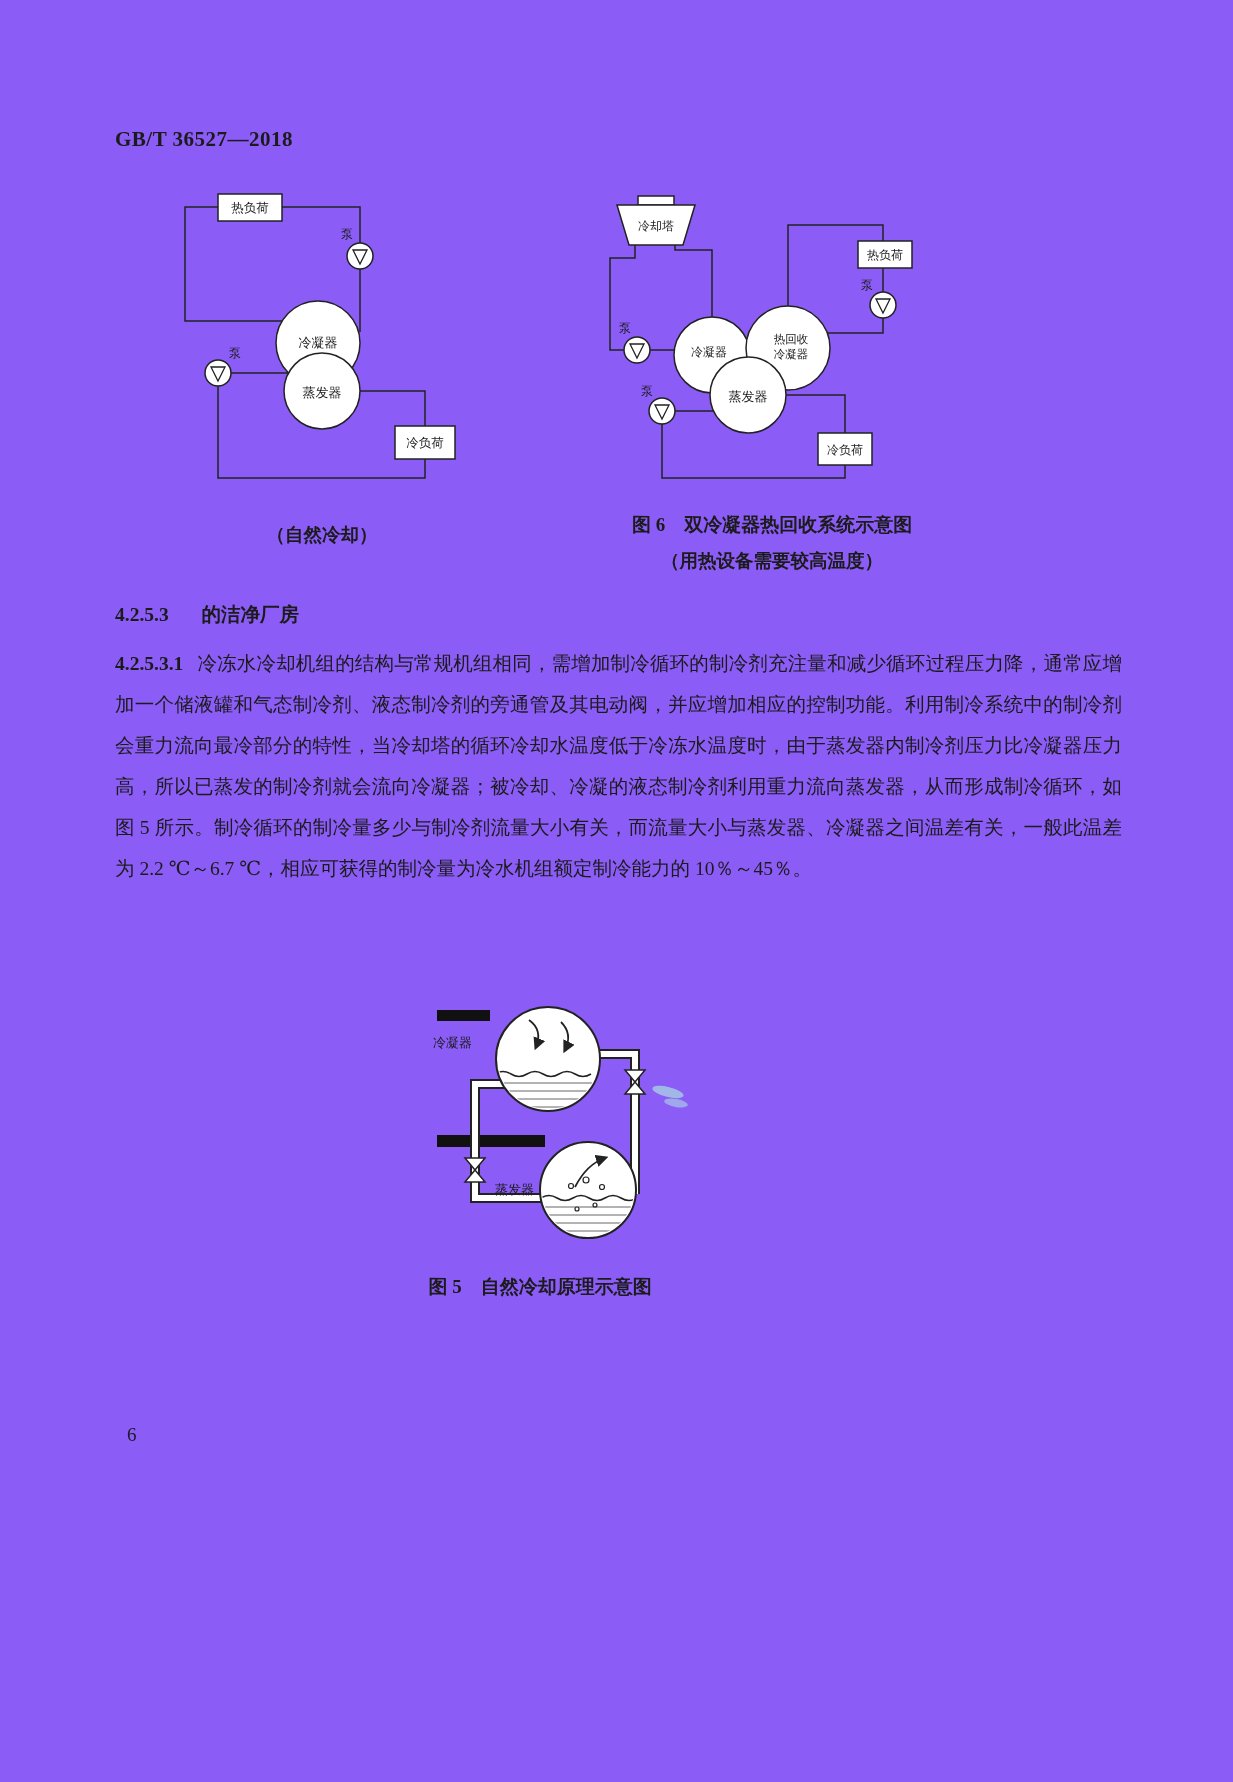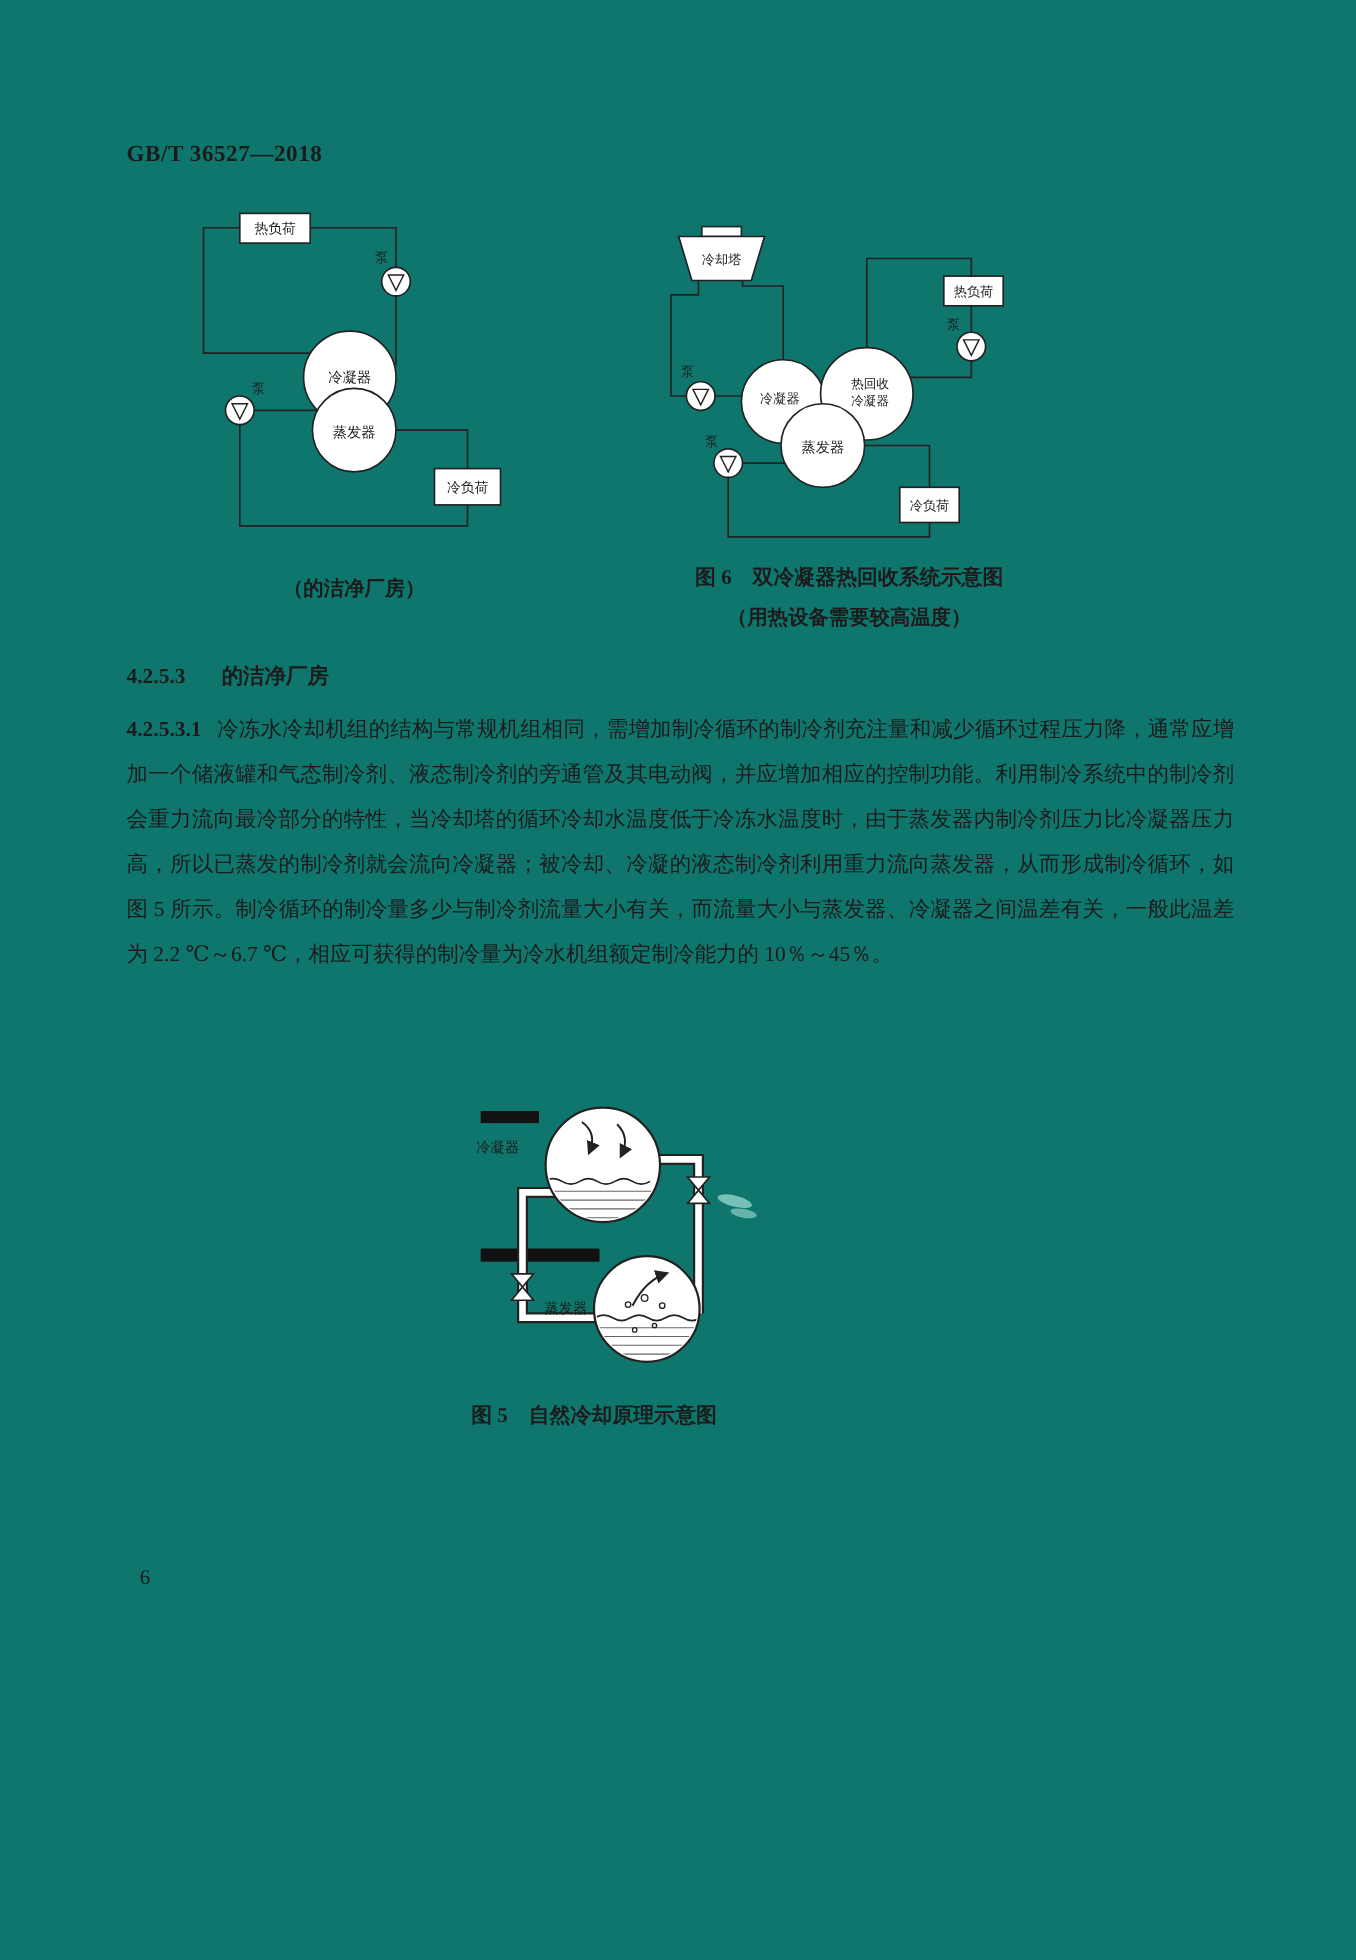--- a/index.html
+++ b/index.html
@@ -1,22 +1,22 @@
 <!DOCTYPE html>
 <html><head>
 <meta charset="utf-8">
 <style>
   * { margin:0; padding:0; box-sizing:border-box; }
   html,body { background:#e9e9e9; }
   body { font-family:"Liberation Serif","DejaVu Serif",serif; color:#1b1b1b; }
-  .page { position:relative; width:1233px; height:1782px; background:#0f766e; margin:0 auto; overflow:hidden; }
+  .page { position:relative; width:1233px; height:1782px; background:#8b5cf6; margin:0 auto; overflow:hidden; }
   .std-header { position:absolute; left:115px; top:127px; font-size:21px; font-weight:bold; letter-spacing:.5px; }
   .fig { position:absolute; }
   .fig3 { left:165px; top:186px; }
-  .fig4 { left:595px; top:198px; }
+  .fig4 { left:595px; top:188px; }
   .fig5 { left:425px; top:1002px; }
   .caption { position:absolute; text-align:center; font-weight:bold; font-size:19px; }
   .cap3 { left:97px; top:512px; width:450px; }
   .cap4 { left:547px; top:512px; width:450px; }
   .cap5 { left:315px; top:1274px; width:450px; }
   .cap-note { margin-top:10px; font-size:18.5px; }
   .sec-heading { position:absolute; left:115px; top:601px; font-size:19.5px; font-weight:bold; }
   .sec-num { margin-right:28px; }
   .body-text { position:absolute; left:115px; top:643px; width:1007px; font-size:19.5px; line-height:41px; text-align:justify; }
   .body-text p { margin:0; }
@@ -112,21 +112,21 @@
       <text x="196" y="170" text-anchor="middle" font-size="11.5">冷凝器</text>
       <text x="153" y="213" text-anchor="middle" font-size="13">蒸发器</text>
       <g>
         <rect x="223" y="245" width="54" height="32" fill="#fff" stroke="#222" stroke-width="1.5"></rect>
         <text x="250" y="266" text-anchor="middle" font-size="12">冷负荷</text>
       </g>
     </svg>
   </div>
 
   <div class="caption cap3">
-    <div class="cap-note">（的洁净厂房）</div>
+    <div class="cap-note">（自然冷却）</div>
   </div>
   <div class="caption cap4">
     <div>图 6　双冷凝器热回收系统示意图</div>
     <div class="cap-note">（用热设备需要较高温度）</div>
   </div>
 
   <div class="sec-heading">
     <span class="sec-num">4.2.5.3</span>
     <span>的洁净厂房</span>
   </div>

